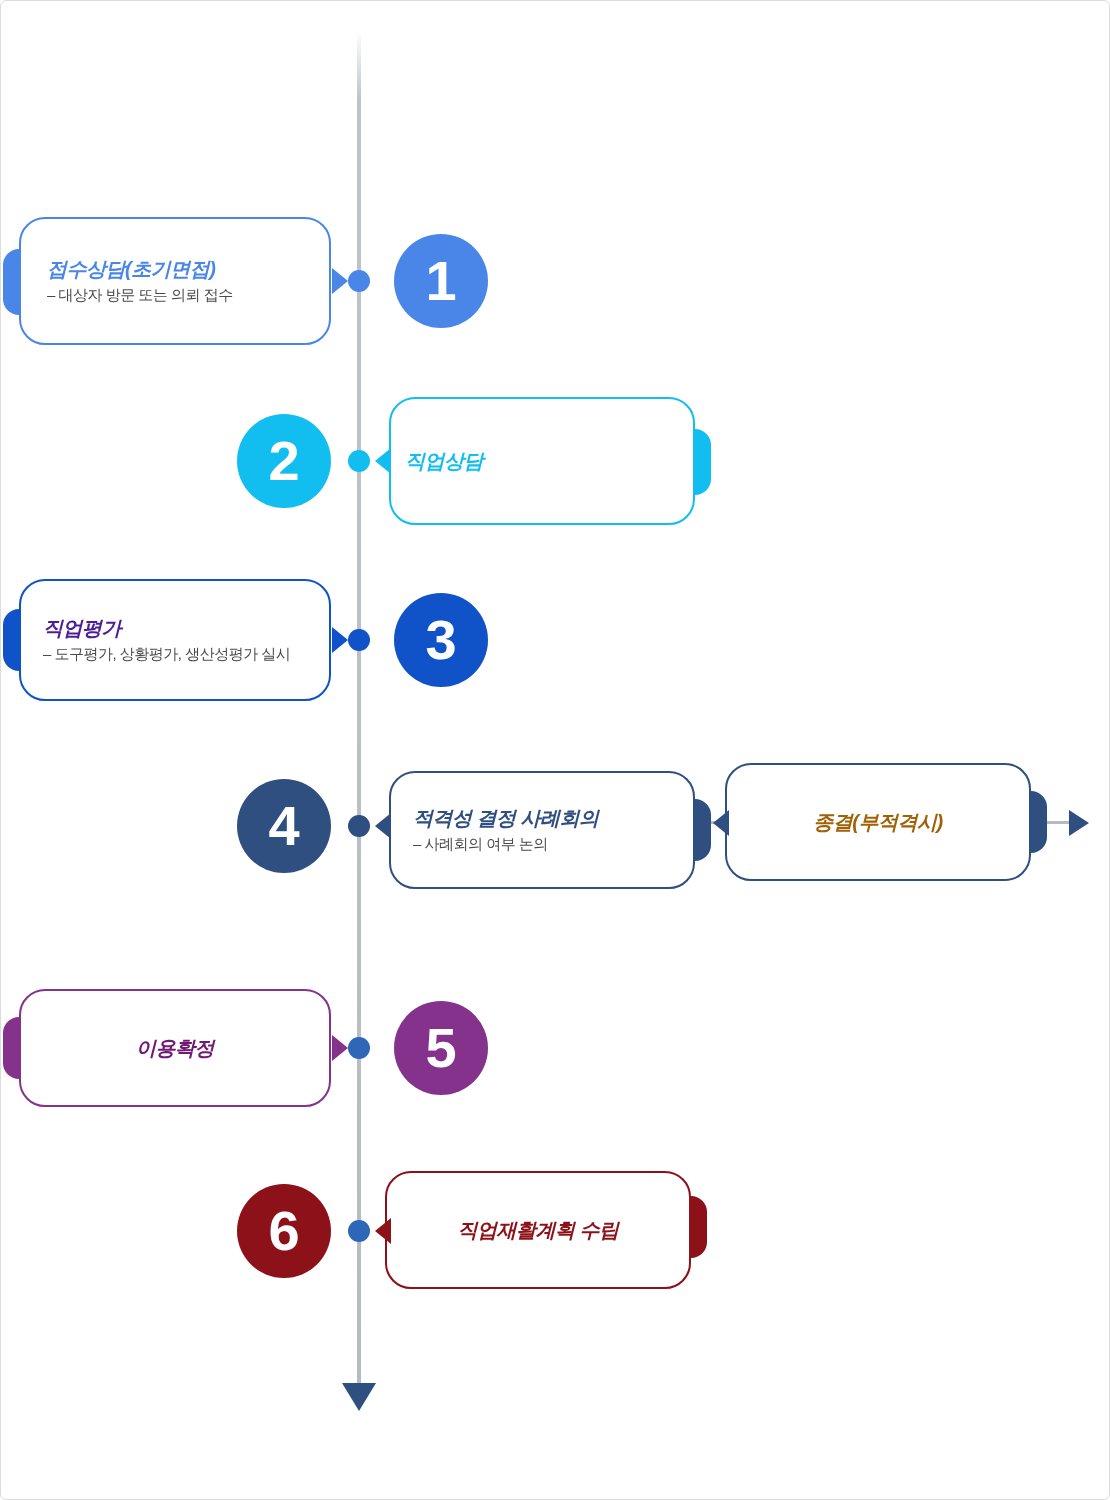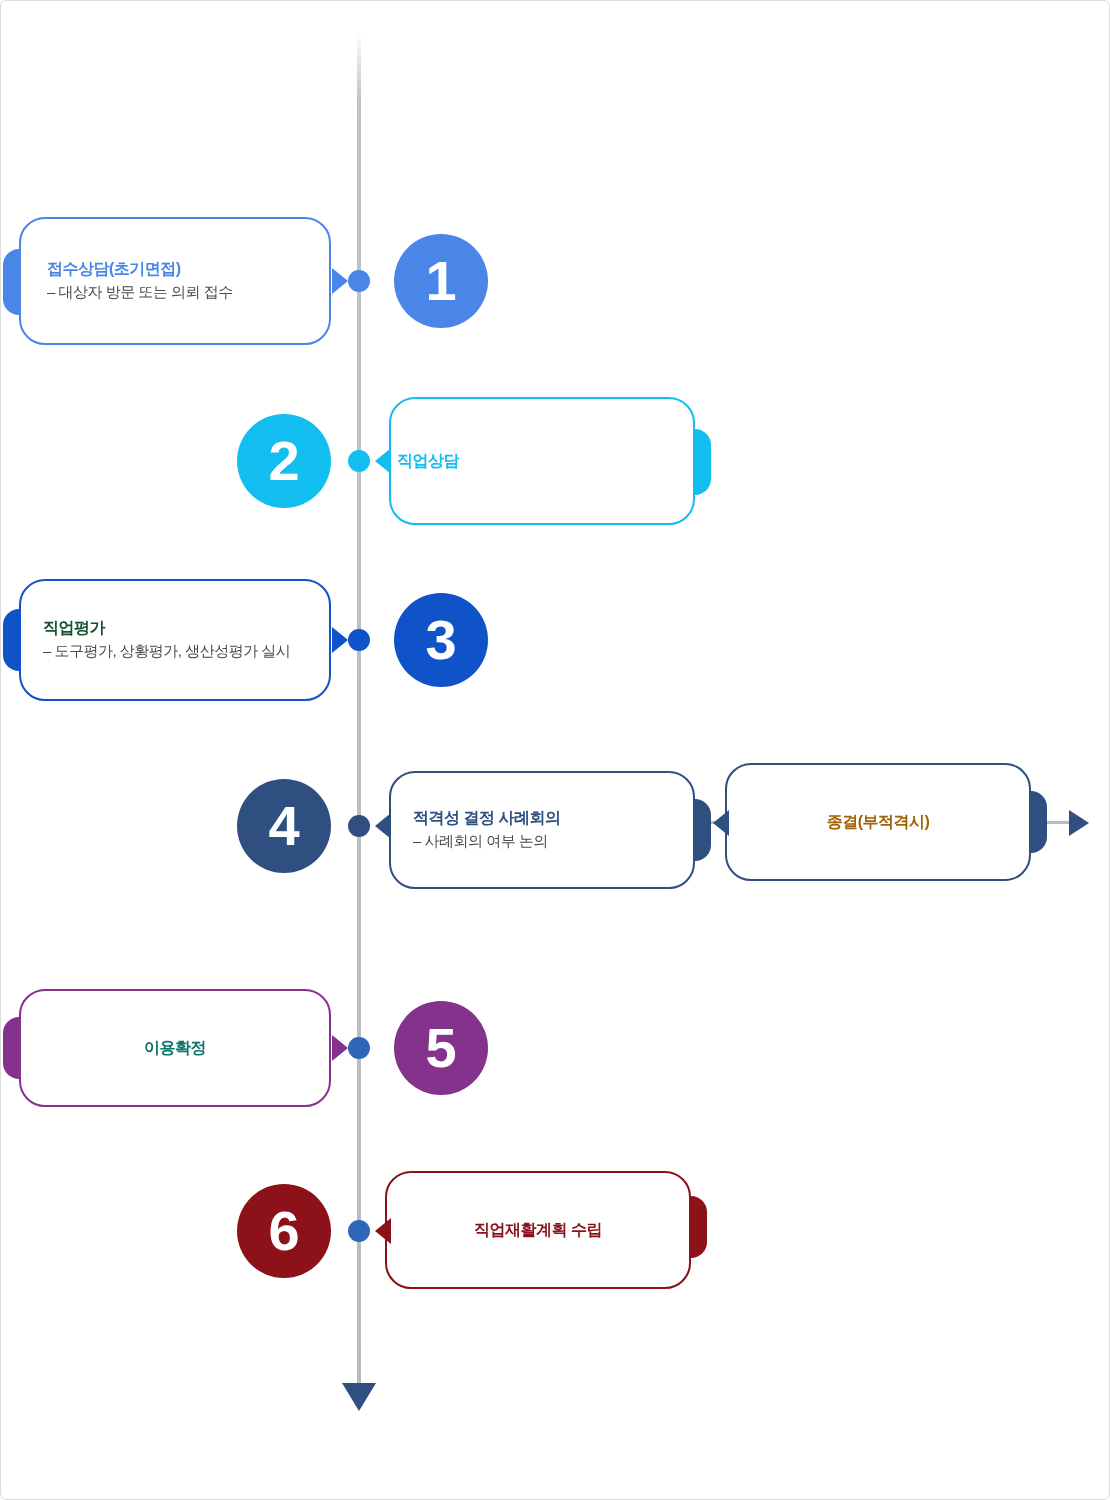--- a/index.html
+++ b/index.html
@@ -77,24 +77,25 @@
   .card-tab {
     position: absolute;
     width: 34px;
     border-radius: 16px;
     z-index: 2;
   }
   .card-tab.left  { left: -16px; }
   .card-tab.right { right: -16px; }
 
   .card-title {
-    font-size: 16px;
+    font-size: 20px;
     font-weight: bold;
     letter-spacing: -0.5px;
     line-height: 1.25;
+    font-style: italic;
   }
   .card-sub {
     font-size: 15px;
     color: #4a4a4a;
     line-height: 1.38;
     letter-spacing: -0.5px;
     white-space: pre-line;
     margin-top: 3px;
   }
   .card-body { padding: 0 26px; }
@@ -156,33 +157,33 @@
     <div class="num-circle" style="left:393px; top:17px; background:#4a86e8;">1</div>
   </div>
 
   <div class="row" style="top:396px;">
     <div class="num-circle" style="left:236px; top:17px; background:#12bdf0;">2</div>
     <div class="node-dot" style="top:53px; background:#12bdf0;"></div>
     <div class="tri tri-left" style="left:374px; top:51px; border-right-color:#12bdf0;"></div>
     <div class="card-wrap" style="left:388px; top:0;">
       <div class="card-tab right" style="top:32px; height:66px; background:#12bdf0;"></div>
       <div class="card" style="width:306px; height:128px; border-color:#12bdf0;">
-        <div class="card-body" style="padding:0 6px;">
+        <div class="card-body" style="padding:0 14px;">
           <div class="card-title" style="color:#12bdf0;">직업상담</div>
         </div>
       </div>
     </div>
   </div>
 
   <div class="row" style="top:578px;">
     <div class="card-wrap" style="left:18px; top:0;">
       <div class="card-tab left" style="top:30px; height:62px; background:#1052c8;"></div>
       <div class="card" style="width:312px; height:122px; border-color:#1052c8;">
         <div class="card-body" style="padding:0 22px;">
-          <div class="card-title" style="color:#14532d;">직업평가</div>
+          <div class="card-title" style="color:#4c1d95;">직업평가</div>
           <div class="card-sub">– 도구평가, 상황평가, 생산성평가 실시</div>
         </div>
       </div>
     </div>
     <div class="tri tri-right" style="left:331px; top:48px; border-left-color:#1052c8;"></div>
     <div class="node-dot" style="top:50px; background:#1052c8;"></div>
     <div class="num-circle" style="left:393px; top:14px; background:#1052c8;">3</div>
   </div>
 
   <div class="row" style="top:762px;">
@@ -214,21 +215,21 @@
 
     <div class="branch-line" style="left:1030px; top:58px; width:42px;"></div>
     <div class="branch-arrow" style="left:1068px; top:47px;"></div>
   </div>
 
   <div class="row" style="top:988px;">
     <div class="card-wrap" style="left:18px; top:0;">
       <div class="card-tab left" style="top:28px; height:62px; background:#84328c;"></div>
       <div class="card center-title" style="width:312px; height:118px; border-color:#84328c;">
         <div class="card-body centered">
-          <div class="card-title" style="color:#0f766e;">이용확정</div>
+          <div class="card-title" style="color:#701a75;">이용확정</div>
         </div>
       </div>
     </div>
     <div class="tri tri-right" style="left:331px; top:46px; border-left-color:#84328c;"></div>
     <div class="node-dot" style="top:48px; background:#2e66b8;"></div>
     <div class="num-circle" style="left:393px; top:12px; background:#84328c;">5</div>
   </div>
 
   <div class="row" style="top:1170px;">
     <div class="num-circle" style="left:236px; top:13px; background:#8c1118;">6</div>

